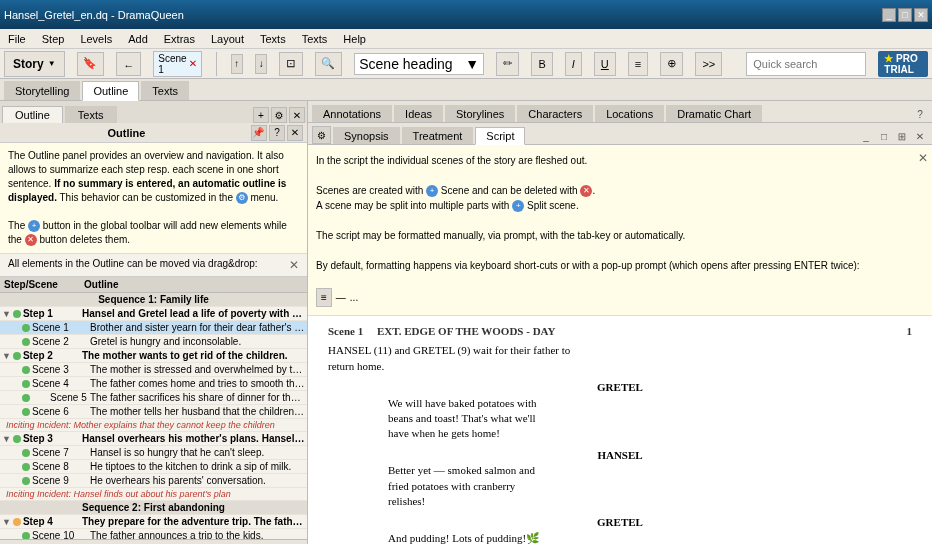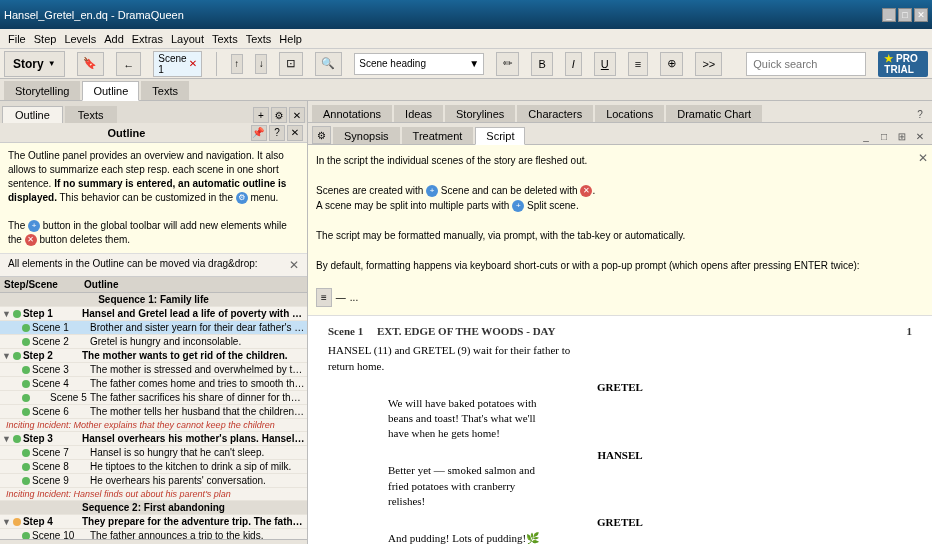--- a/index.html
+++ b/index.html
@@ -19,21 +19,21 @@
     .title-bar-controls { display: flex; gap: 2px; }
     .title-bar-btn { width: 14px; height: 14px; background: #c0c0c0; border: 1px solid #888; font-size: 9px; display: flex; align-items: center; justify-content: center; cursor: pointer; }
 
     
     .menu-bar {
       background: #f0ece4;
       height: 20px;
       display: flex;
       align-items: center;
       padding: 0 4px;
-      gap: 0;
+      gap: 8px;
       border-bottom: 1px solid #ccc;
       font-size: 11px;
     }
     .menu-item { cursor: pointer; padding: 2px 4px; }
 
     
     .toolbar {
       background: #f0ece4;
       height: 30px;
       display: flex;
@@ -338,21 +338,21 @@
       align-items: center;
       gap: 2px;
     }
     .scene-close { color: #c00; cursor: pointer; }
 
     .format-dropdown {
       background: white;
       border: 1px solid #bbb;
       height: 22px;
       padding: 1px 4px;
-      font-size: 10px;
+      font-size: 14px;
       display: flex;
       align-items: center;
       gap: 4px;
       min-width: 130px;
     }
   </style>
 </head>
 <body>
 
 <div class="title-bar">

